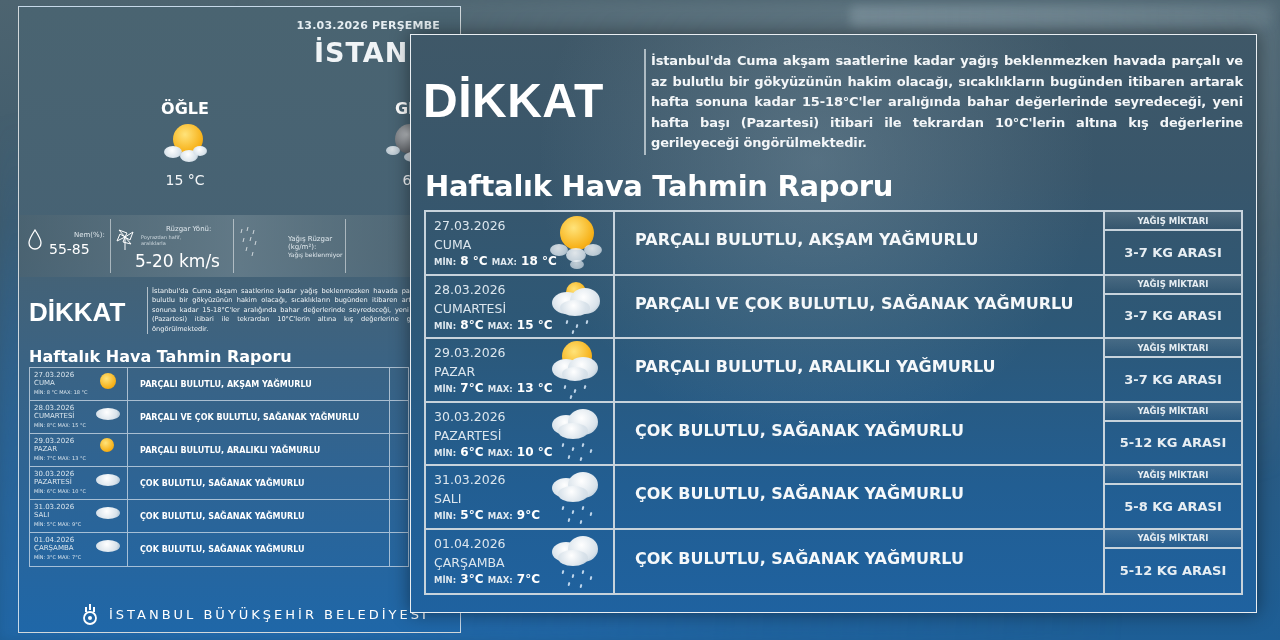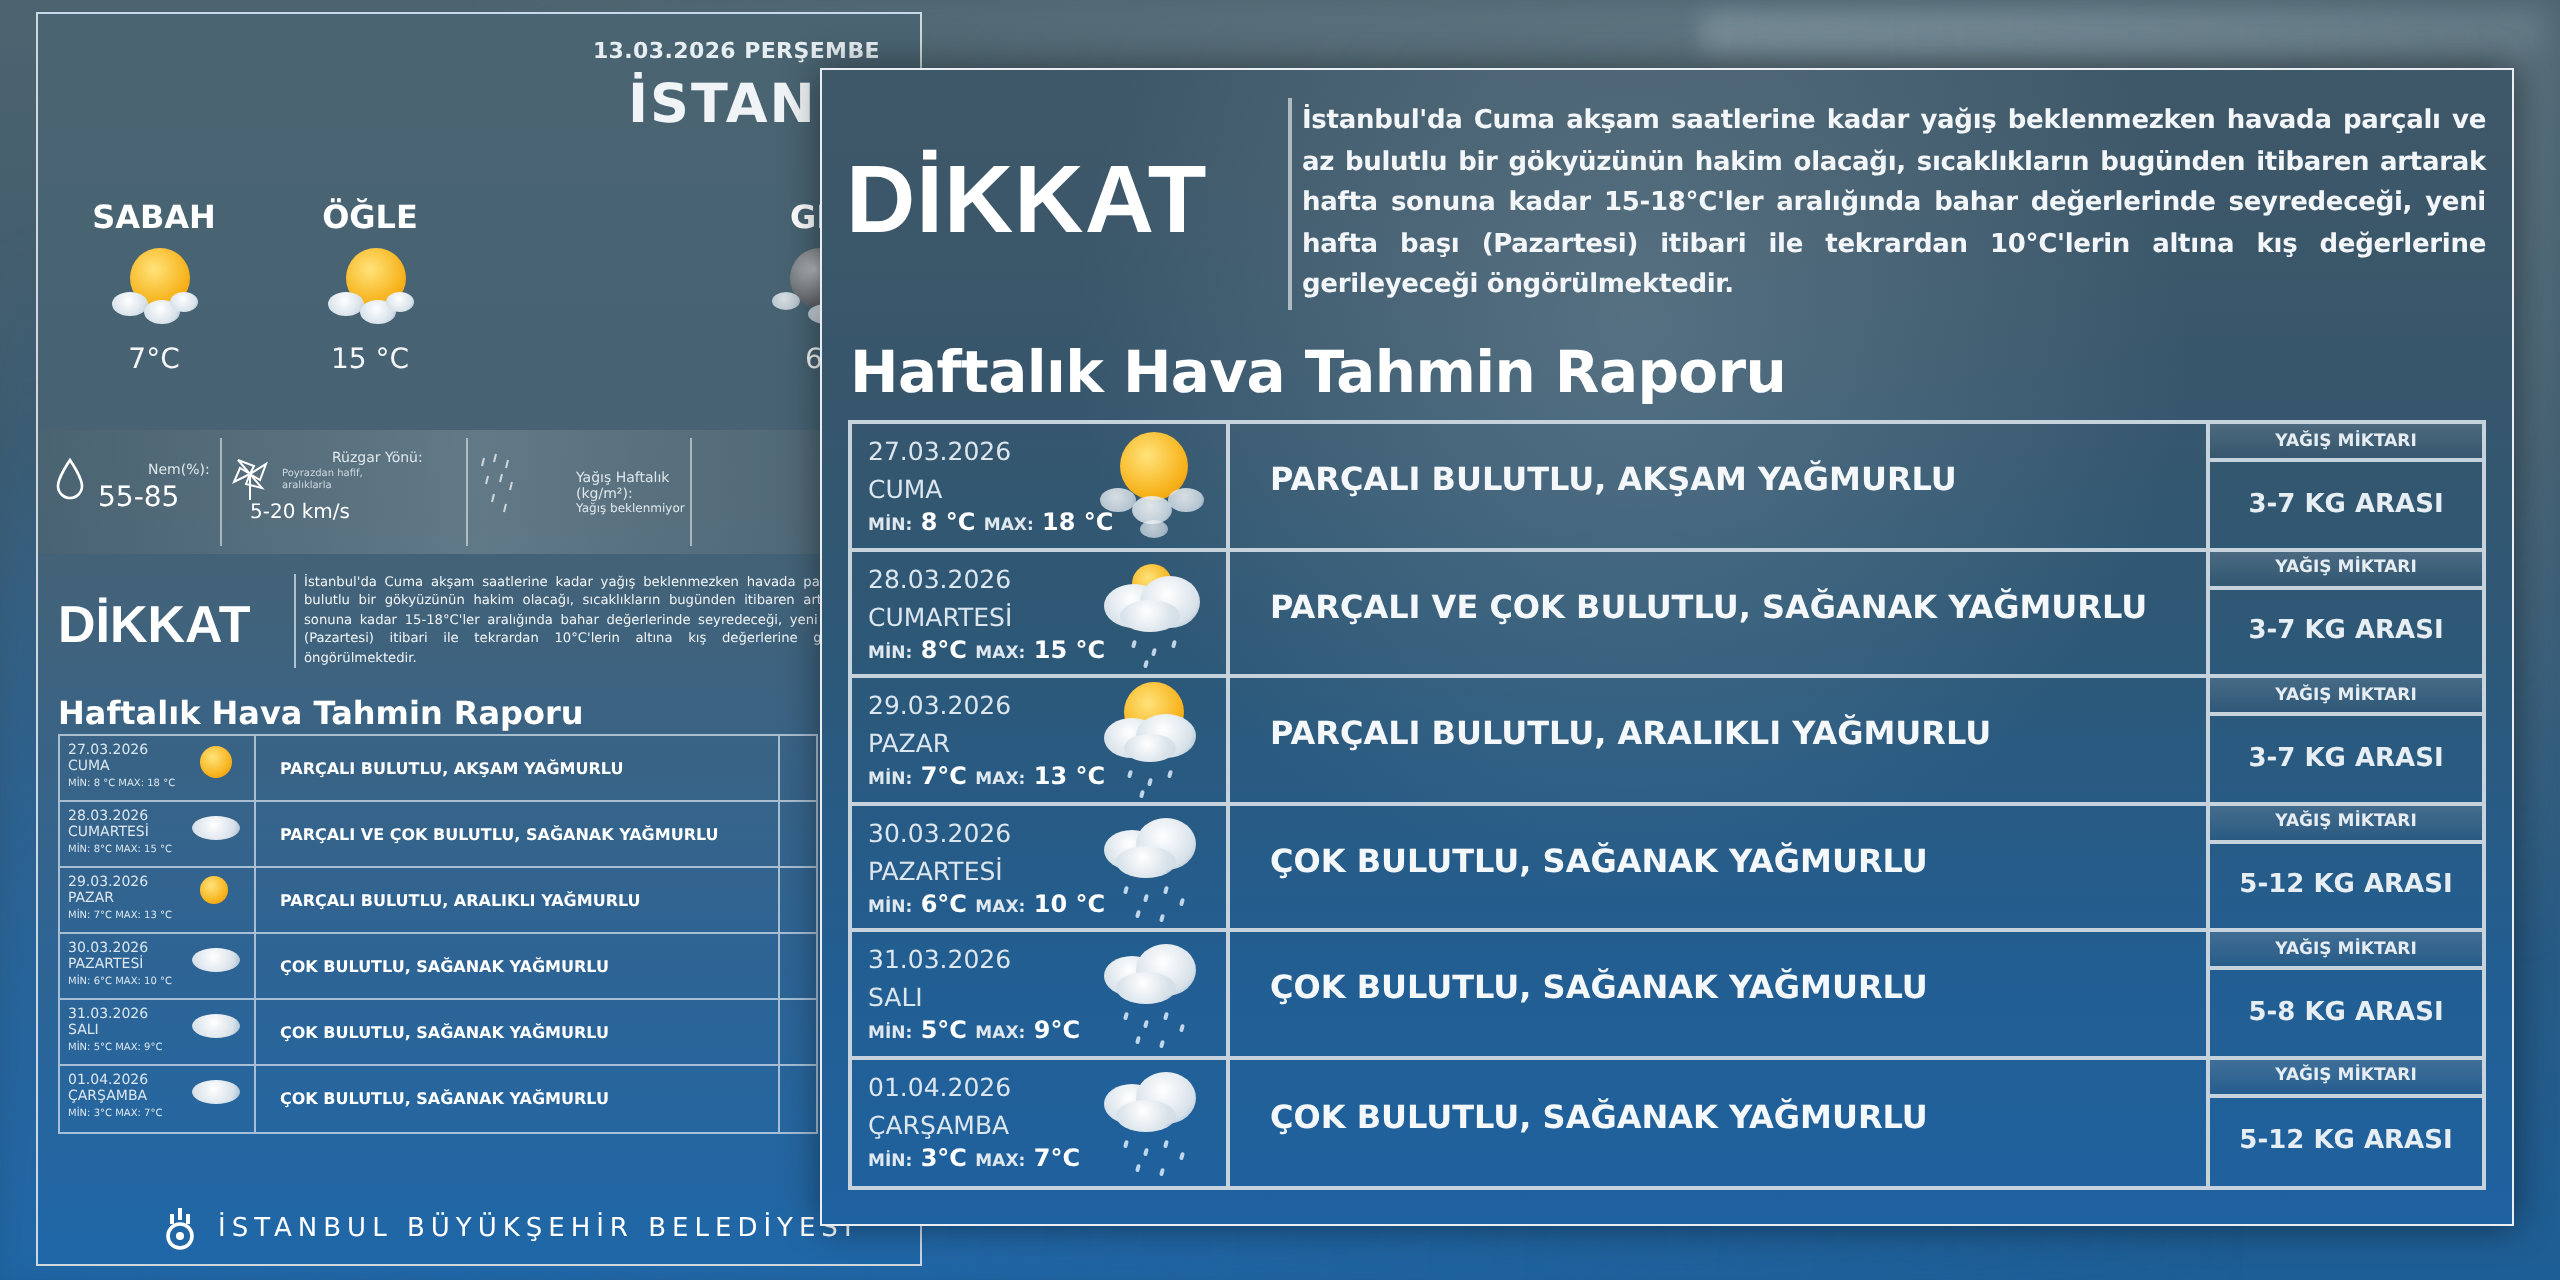--- a/index.html
+++ b/index.html
@@ -120,30 +120,20 @@
 
 <div class="backdrop"></div>
 <div class="backdrop-blur-text"></div>
 
 <div class="poster-left">
   <div class="pl-date">13.03.2026 PERŞEMBE</div>
 
   <div class="pl-city">İSTANBUL</div>
 
   <div class="pl-periods">
-    <div class="pl-period" style="left:0">
-      <div class="name">SABAH</div>
-      <div class="ico">
-        <div class="sun" style="left:13px;top:2px;width:30px;height:30px"></div>
-        <div class="cloud" style="left:4px;top:24px;width:18px;height:12px"></div>
-        <div class="cloud" style="left:20px;top:28px;width:18px;height:12px"></div>
-        <div class="cloud" style="left:33px;top:24px;width:14px;height:10px"></div>
-      </div>
-      <div class="temp">7°C</div>
-    </div>
     <div class="pl-period" style="left:108px">
       <div class="name">ÖĞLE</div>
       <div class="ico">
         <div class="sun" style="left:13px;top:2px;width:30px;height:30px"></div>
         <div class="cloud" style="left:4px;top:24px;width:18px;height:12px"></div>
         <div class="cloud" style="left:20px;top:28px;width:18px;height:12px"></div>
         <div class="cloud" style="left:33px;top:24px;width:14px;height:10px"></div>
       </div>
       <div class="temp">15 °C</div>
     </div>
@@ -166,37 +156,37 @@
       <div class="lbl" style="position:absolute;left:24px;top:10px">Nem(%):</div>
       <div class="val" style="position:absolute;left:24px;top:20px">55-85</div>
     </div>
     <div class="sep" style="left:91px"></div>
     <div class="cell" style="left:96px;width:115px">
       <svg width="20" height="24" viewBox="0 0 20 24" style="position:absolute;left:0;top:6px">
           <path d="M10 10 L4 3 L12 6 Z M10 10 L18 5 L15 13 Z M10 10 L16 17 L8 15 Z M10 10 L2 14 L5 7 Z M10 10 L10 23" fill="none" stroke="#fff" stroke-width="1"></path>
         </svg>
       <div class="lbl" style="position:absolute;left:26px;top:4px">Rüzgar Yönü:</div>
       <div class="small" style="position:absolute;left:26px;top:13px;width:50px">Poyrazdan hafif, aralıklarla</div>
-      <div class="val" style="position:absolute;left:10px;top:30px;font-size:10px">5-20 km/s</div>
+      <div class="val" style="position:absolute;left:20px;top:30px;font-size:17px">5-20 km/s</div>
     </div>
     <div class="sep" style="left:214px"></div>
     <div class="cell" style="left:218px;width:108px">
       <svg width="20" height="36" viewBox="0 0 20 36" style="position:absolute;left:2px;top:4px">
           <g stroke="rgba(255,255,255,0.7)" stroke-width="1">
             <line x1="3" y1="4" x2="2" y2="8"></line>
             <line x1="9" y1="2" x2="8" y2="6"></line>
             <line x1="15" y1="5" x2="14" y2="9"></line>
             <line x1="5" y1="13" x2="4" y2="17"></line>
             <line x1="12" y1="12" x2="11" y2="16"></line>
             <line x1="17" y1="16" x2="16" y2="20"></line>
             <line x1="8" y1="22" x2="7" y2="26"></line>
             <line x1="14" y1="27" x2="13" y2="31"></line>
           </g>
         </svg>
-      <div class="lbl" style="position:absolute;left:26px;top:14px">Yağış Haftalık (kg/m²):</div>
+      <div class="lbl" style="position:absolute;left:26px;top:14px">Yağış Rüzgar (kg/m²):</div>
       <div class="lbl" style="position:absolute;left:26px;top:30px;font-size:6px">Yağış beklenmiyor</div>
     </div>
     <div class="sep" style="left:326px"></div>
   </div>
 
   <div class="pl-dikkat-title">DİKKAT</div>
   <div class="pl-dikkat-text">İstanbul'da Cuma akşam saatlerine kadar yağış beklenmezken havada parçalı ve az bulutlu bir gökyüzünün hakim olacağı, sıcaklıkların bugünden itibaren artarak hafta sonuna kadar 15-18°C'ler aralığında bahar değerlerinde seyredeceği, yeni hafta başı (Pazartesi) itibari ile tekrardan 10°C'lerin altına kış değerlerine gerileyeceği öngörülmektedir.</div>
   <div class="pl-report-title">Haftalık Hava Tahmin Raporu</div>
 
   <div class="pl-table">

